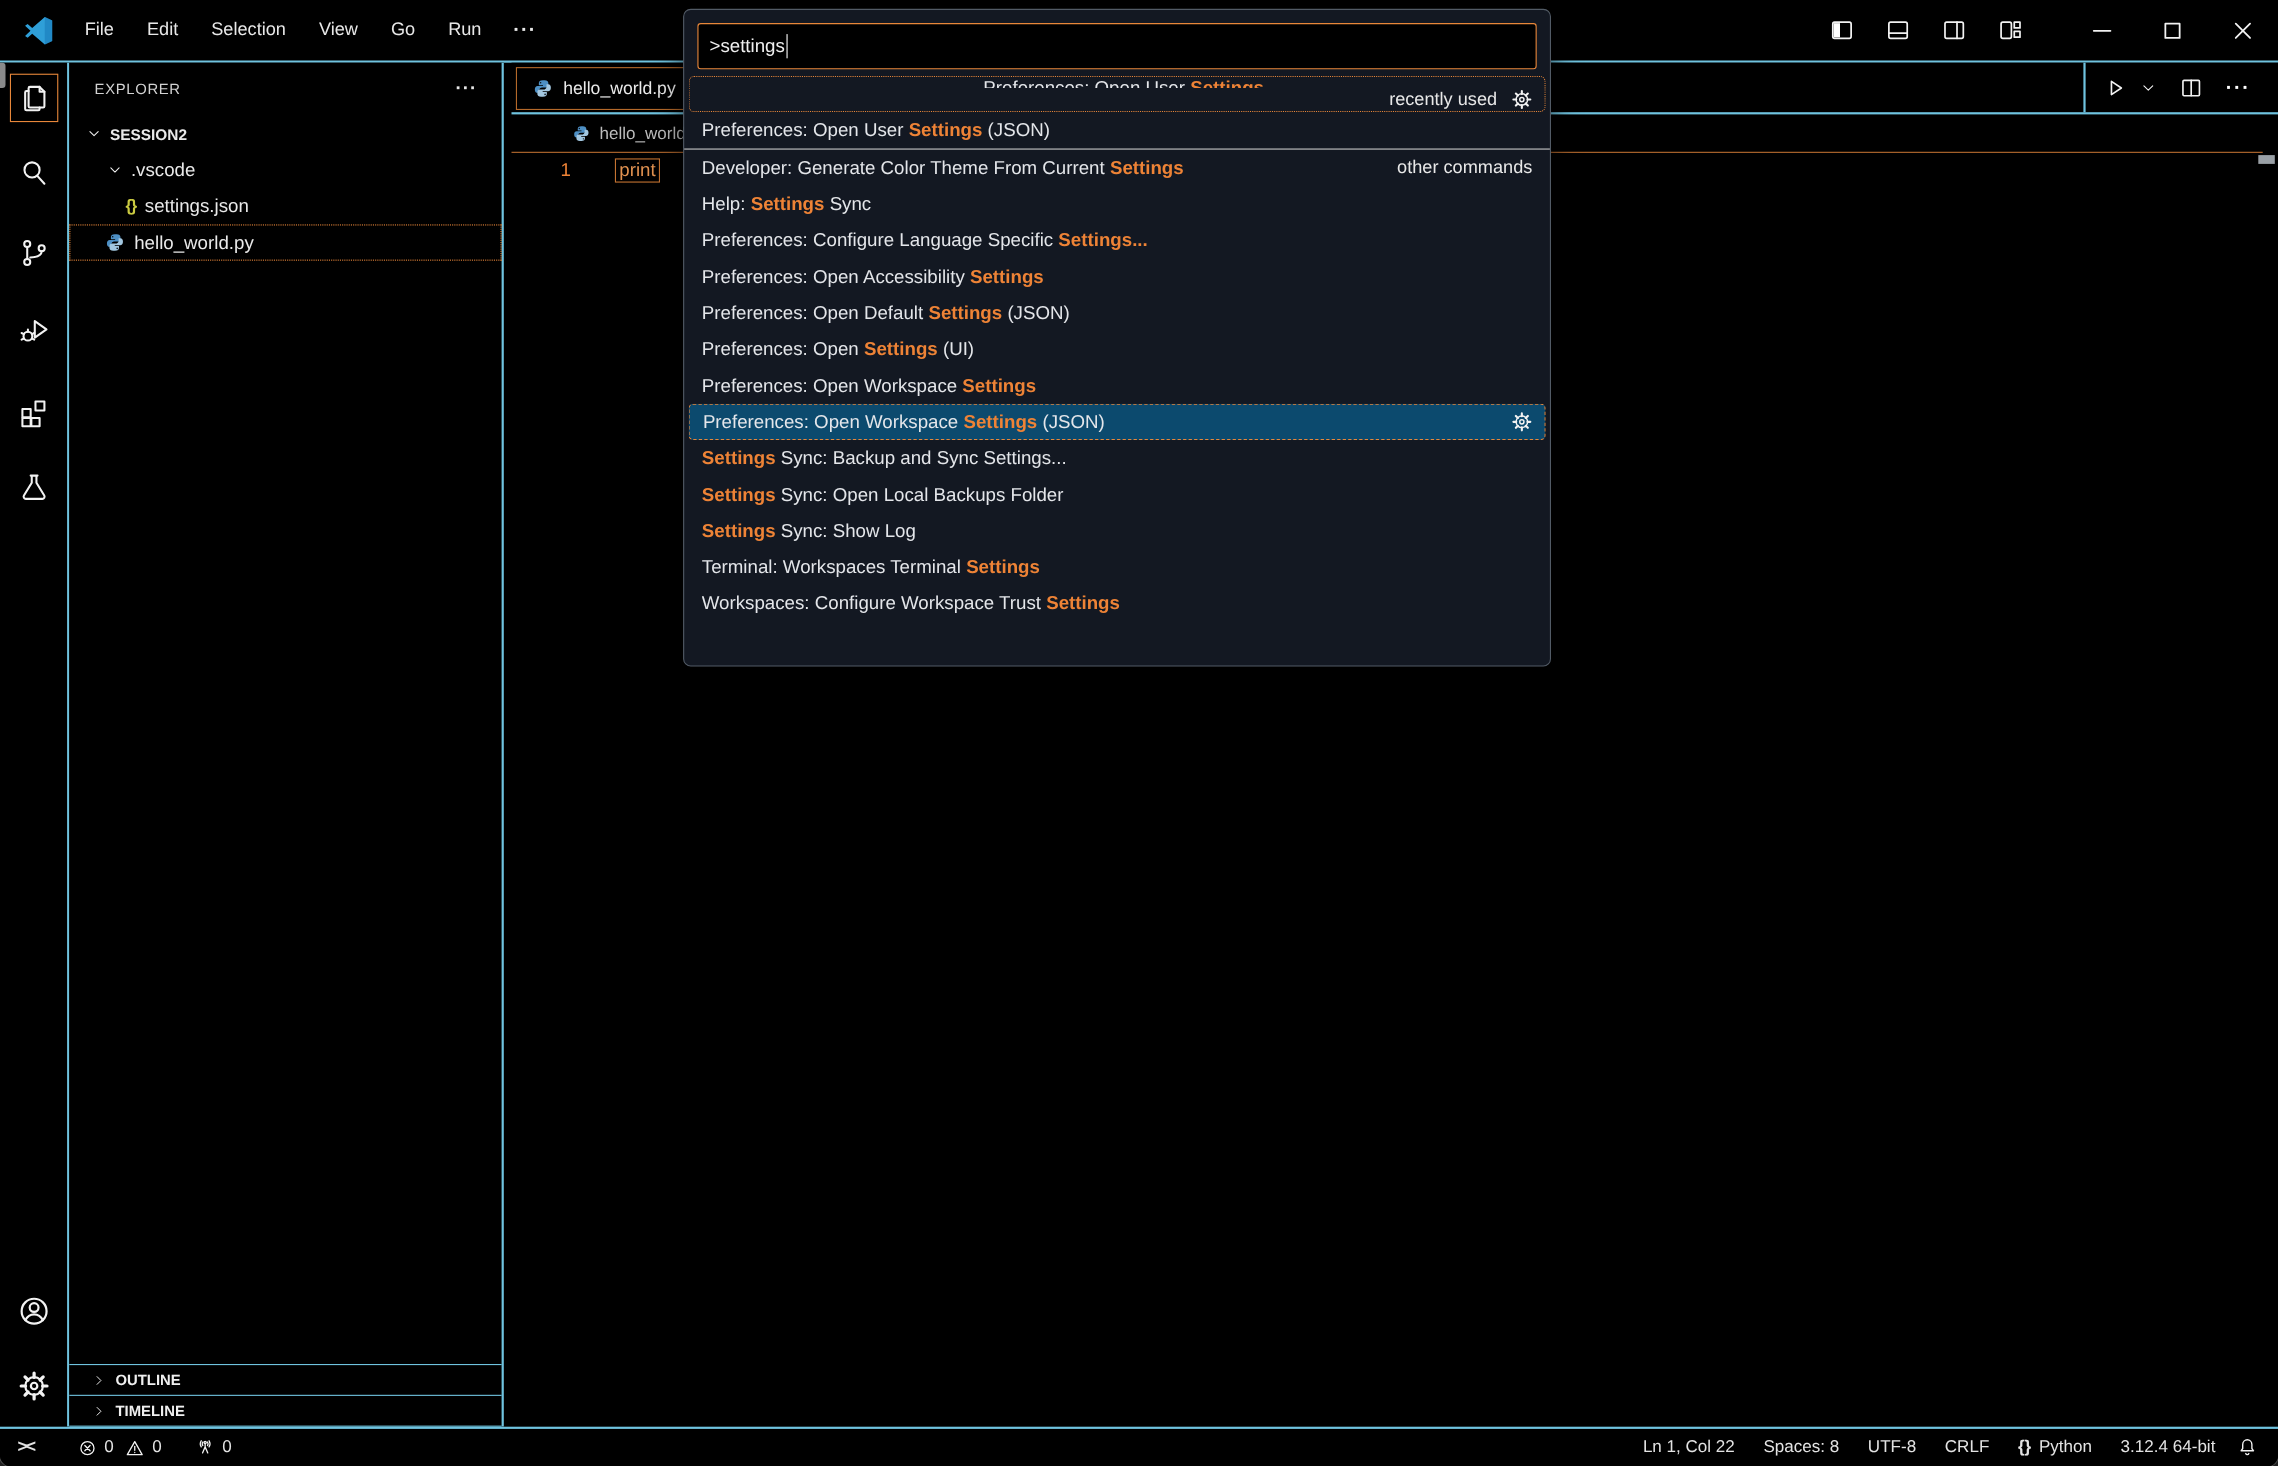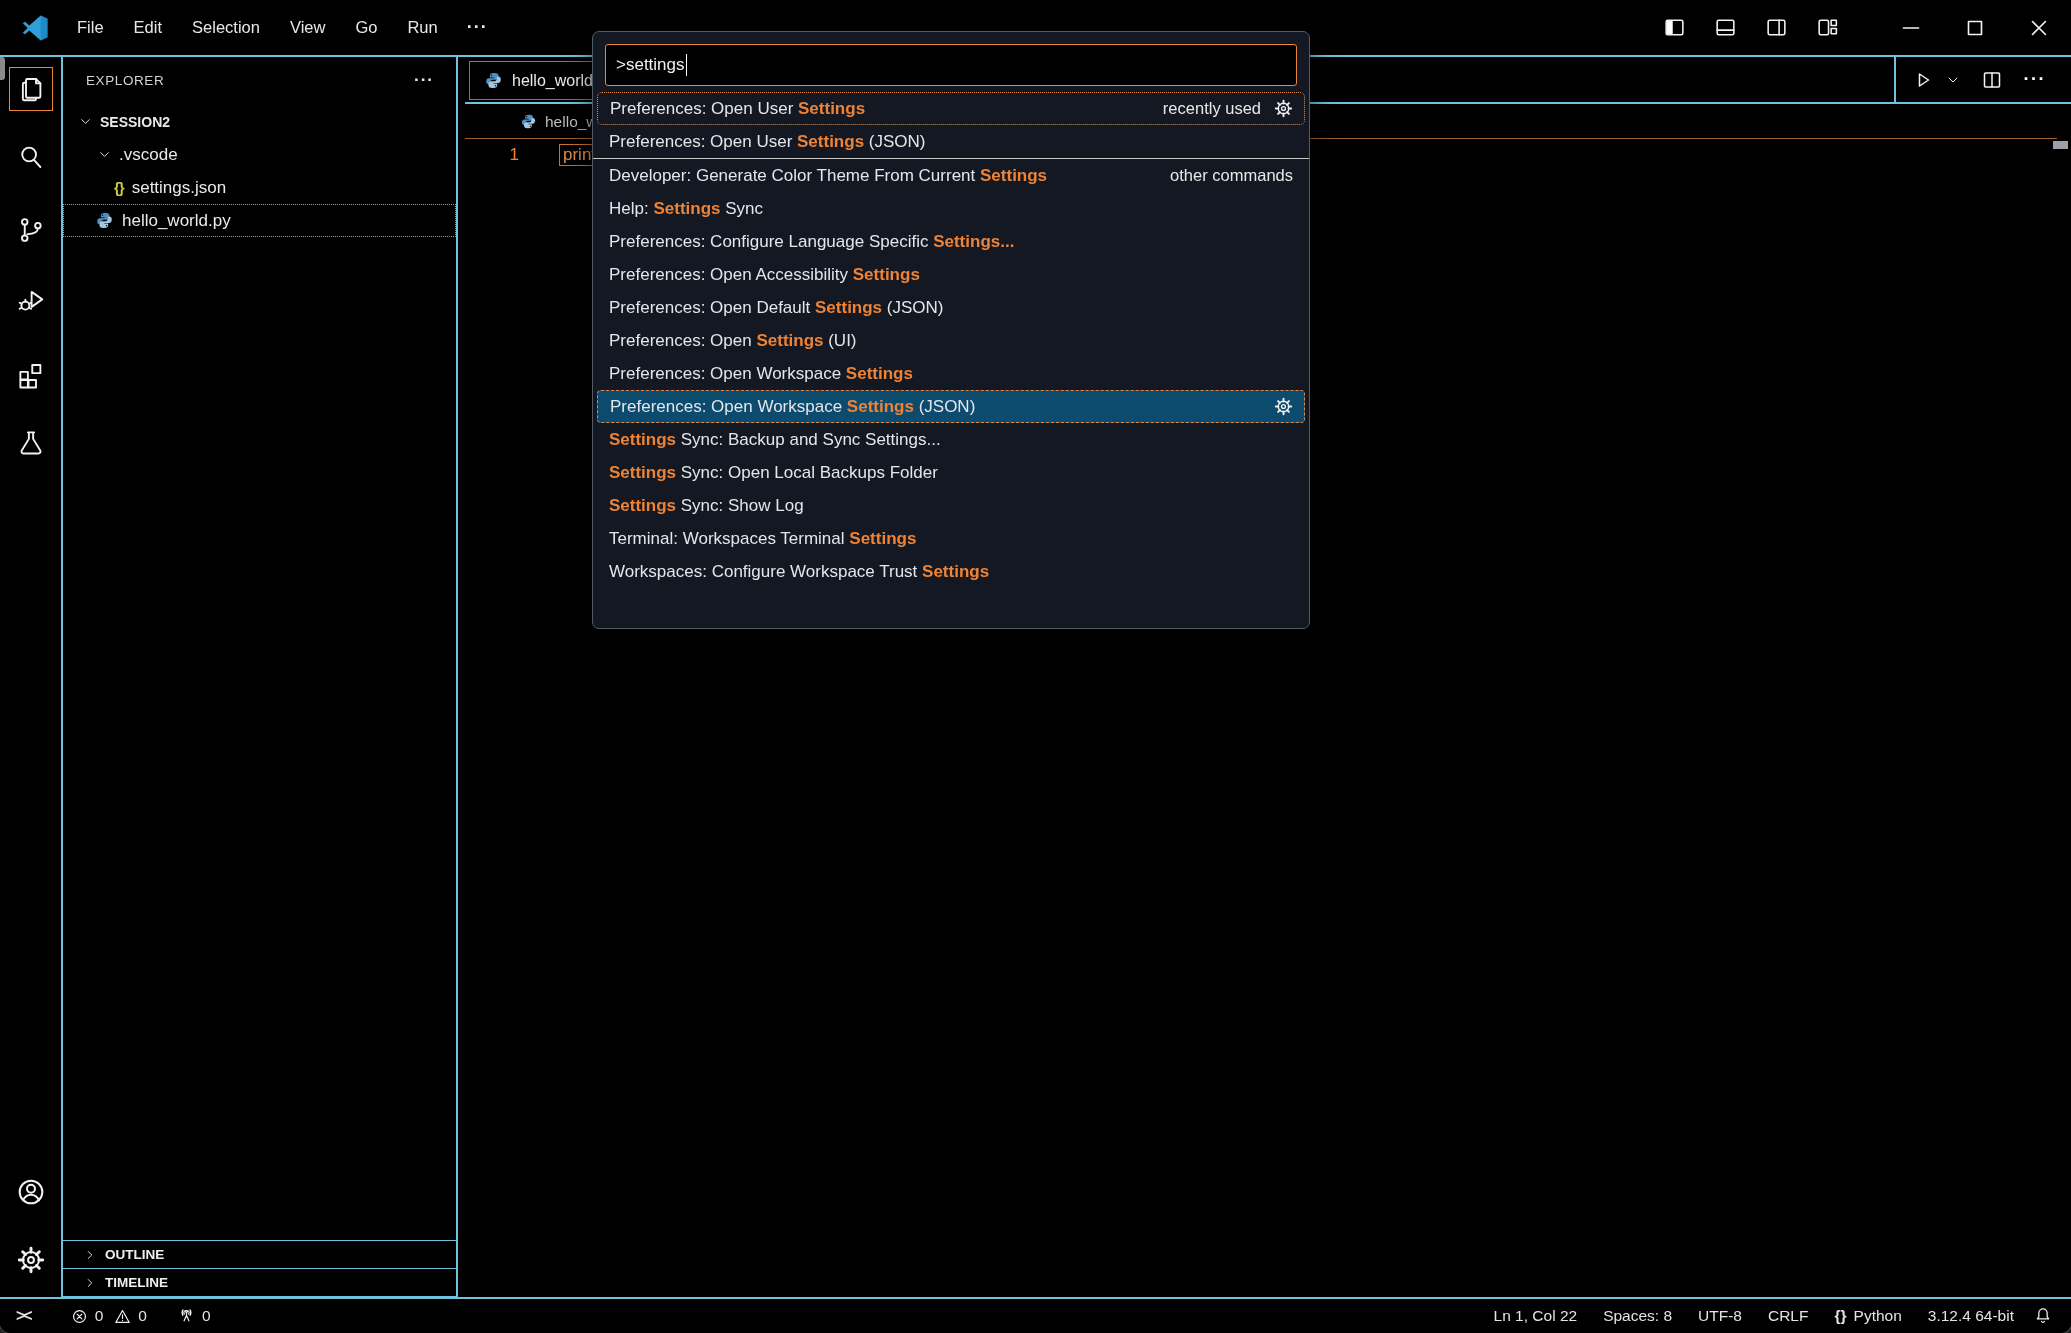--- a/index.html
+++ b/index.html
@@ -54,36 +54,36 @@
   #breadcrumbs{position:absolute;left:0;top:49px;width:100%;height:31px;display:flex;align-items:center;color:#bcbcbc;font-size:15.5px;white-space:nowrap;}
   #breadcrumbs svg{margin:0 8px 0 55px;}
   #codeline{position:absolute;left:0;top:81px;width:1592px;height:33px;
             border-top:1.5px solid rgba(232,135,58,.7);display:flex;align-items:center;
             font-family:"DejaVu Sans Mono",monospace;font-size:17px;}
   #lnum{width:54px;text-align:right;color:#ee8336;}
   #codetxt{margin-left:40px;color:#e09150;border:1.5px solid rgba(232,135,58,.85);padding:0 3px;}
   #ed-scrollnub{position:absolute;right:3px;top:84px;width:15px;height:8px;background:#9aa0a6;}
 
   
-  #palette{position:absolute;left:592px;top:8px;width:718px;height:598px;background:#131822;
-           border:1px solid #525b66;border-radius:7px;box-shadow:0 8px 26px rgba(0,0,0,.65);z-index:50;margin-top:23px;}
+  #palette{position:absolute;left:621px;top:8px;width:789px;height:598px;background:#131822;
+           border:1px solid #525b66;border-radius:7px;box-shadow:0 8px 26px rgba(0,0,0,.65);z-index:50;}
   #qp-input{position:absolute;left:12px;right:12px;top:12px;height:42px;background:#000;
             border:1.6px solid #e8873a;border-radius:3px;display:flex;align-items:center;
             color:#f0f0f0;font-size:17px;padding-left:10px;}
   .caret{width:1.6px;height:22px;background:#fff;margin-left:1px;animation:blink 1s steps(1) infinite;}
   @keyframes blink{50%{opacity:0;}}
   #qp-list{position:absolute;left:0;top:60px;width:100%;}
   .qp-row{height:33px;margin:0 4px;display:flex;align-items:center;border-radius:5px;
           color:#e4e6ea;font-size:17px;white-space:nowrap;}
   .qp-label{margin-left:12px;overflow:hidden;}
   .qp-row .hl{color:#ee8336;font-weight:700;}
   .qp-right{margin-left:auto;display:flex;align-items:center;color:#e8e8e8;font-size:16.5px;}
   .qp-right svg{margin:0 10px 0 12px;}
   .qp-right .sp{width:12px;}
-  .qp-row.focused{border:1px dotted #e8873a;}
+  .qp-row.focused{border:1px dotted #e8873a;flex-direction:column;}
   .qp-row.selected{background:#0c4a6e;border:1px dashed #e8873a;border-radius:4px;}
   .qp-sep{height:1px;background:#c8c8c8;margin:0;}
 
   
   #statusbar{position:absolute;left:0;top:1297px;width:2071px;height:36px;background:#000;
              border-top:2px solid #6fc3df;display:flex;align-items:center;color:#e3e3e3;font-size:15.5px;}
   .sb-item{display:flex;align-items:center;margin:0 15px;}
   .sb-item svg{margin-right:6px;}
   #sb-remote{font-weight:700;letter-spacing:-2px;margin:0 10px 0 16px;font-size:16px;}
   .sb-gap{width:14px;}

